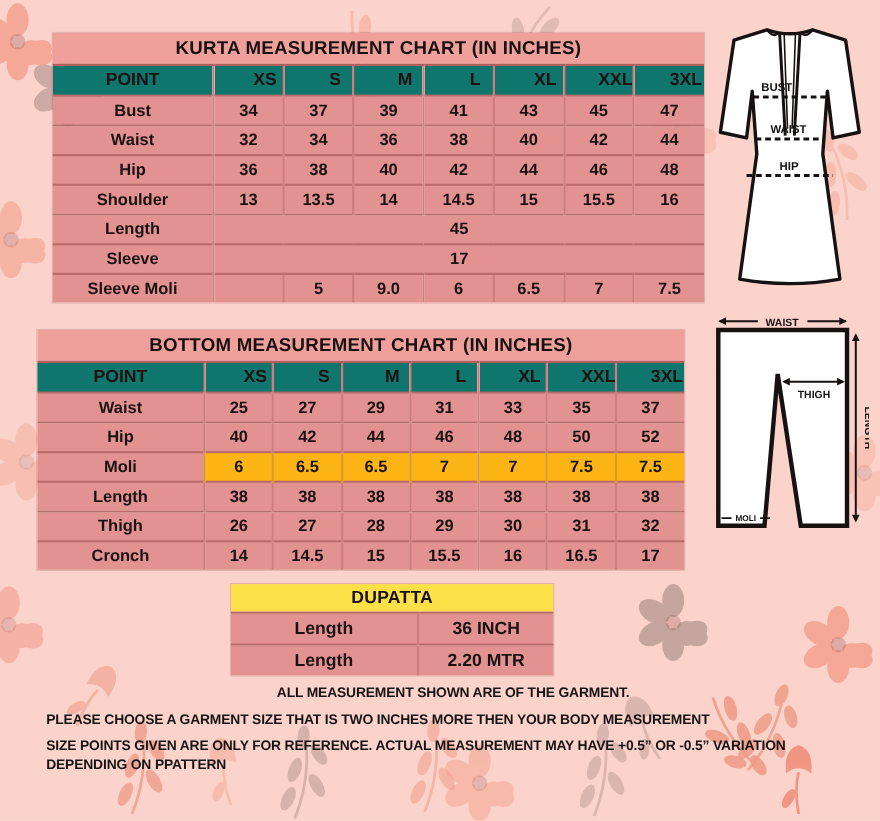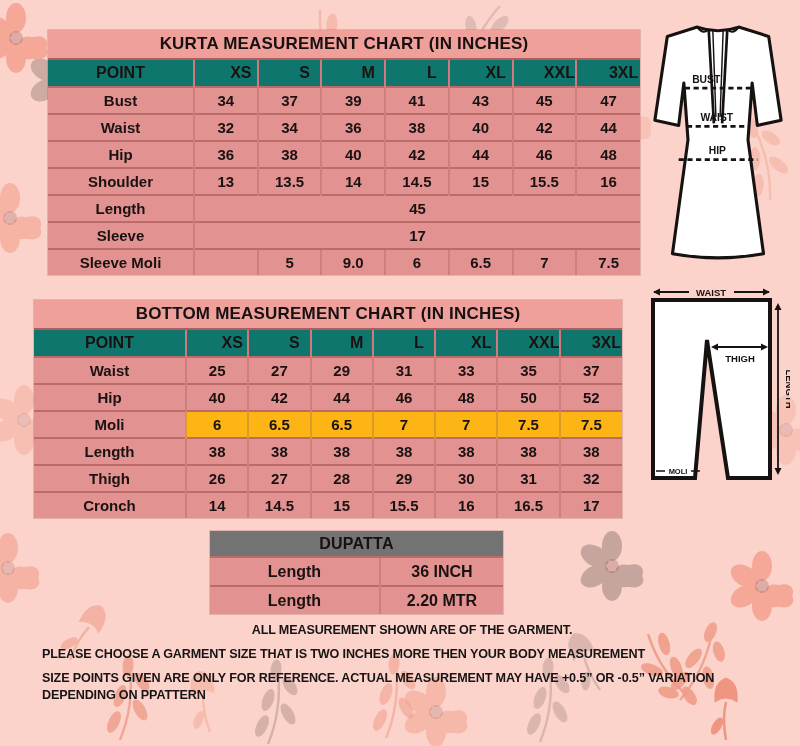--- a/index.html
+++ b/index.html
@@ -5,21 +5,21 @@
   html,body{margin:0;padding:0;}
   body{background:#fbd5cd;font-family:"Liberation Sans",sans-serif;}
   .stage{position:relative;width:800px;height:746px;background:#fbd3cb;overflow:hidden;}
   .bg-layer{position:absolute;inset:0;z-index:0;}
   .layer{position:absolute;z-index:1;}
 
   
   .chart{position:absolute;z-index:1;}
   .chart-title{background:#efa09b;height:28px;line-height:28px;text-align:center;
     font-weight:bold;font-size:17px;color:#181111;letter-spacing:.2px;}
-  .chart-title.dark{background:#737373;height:25px;line-height:25px;font-size:16px;}
+  .chart-title.dark{background:#fde047;height:25px;line-height:25px;font-size:16px;}
 
   table.tbl{width:100%;border-collapse:collapse;table-layout:fixed;}
   table.tbl th, table.tbl td{padding:0;margin:0;font-weight:bold;color:#1a1212;
     text-align:center;vertical-align:middle;overflow:hidden;white-space:nowrap;}
   table.tbl thead th{background:#0f766e;height:26px;font-size:16px;border-top:2px solid #b05d5e;}
   table.tbl thead th + th{border-left:2px solid #d3797c;padding-left:30px;}
   table.tbl tbody td{background:#e29290;height:25px;font-size:15px;border-top:2px solid #bb6c6a;}
   table.tbl tbody td + td{border-left:2px solid #cd7f7d;}
   table.tbl tbody td.merged{border-left:2px solid #cd7f7d;}
   table.tbl tbody tr.hl td:not(:first-child){background:#fcb514;border-left-color:#dd9a28;}

